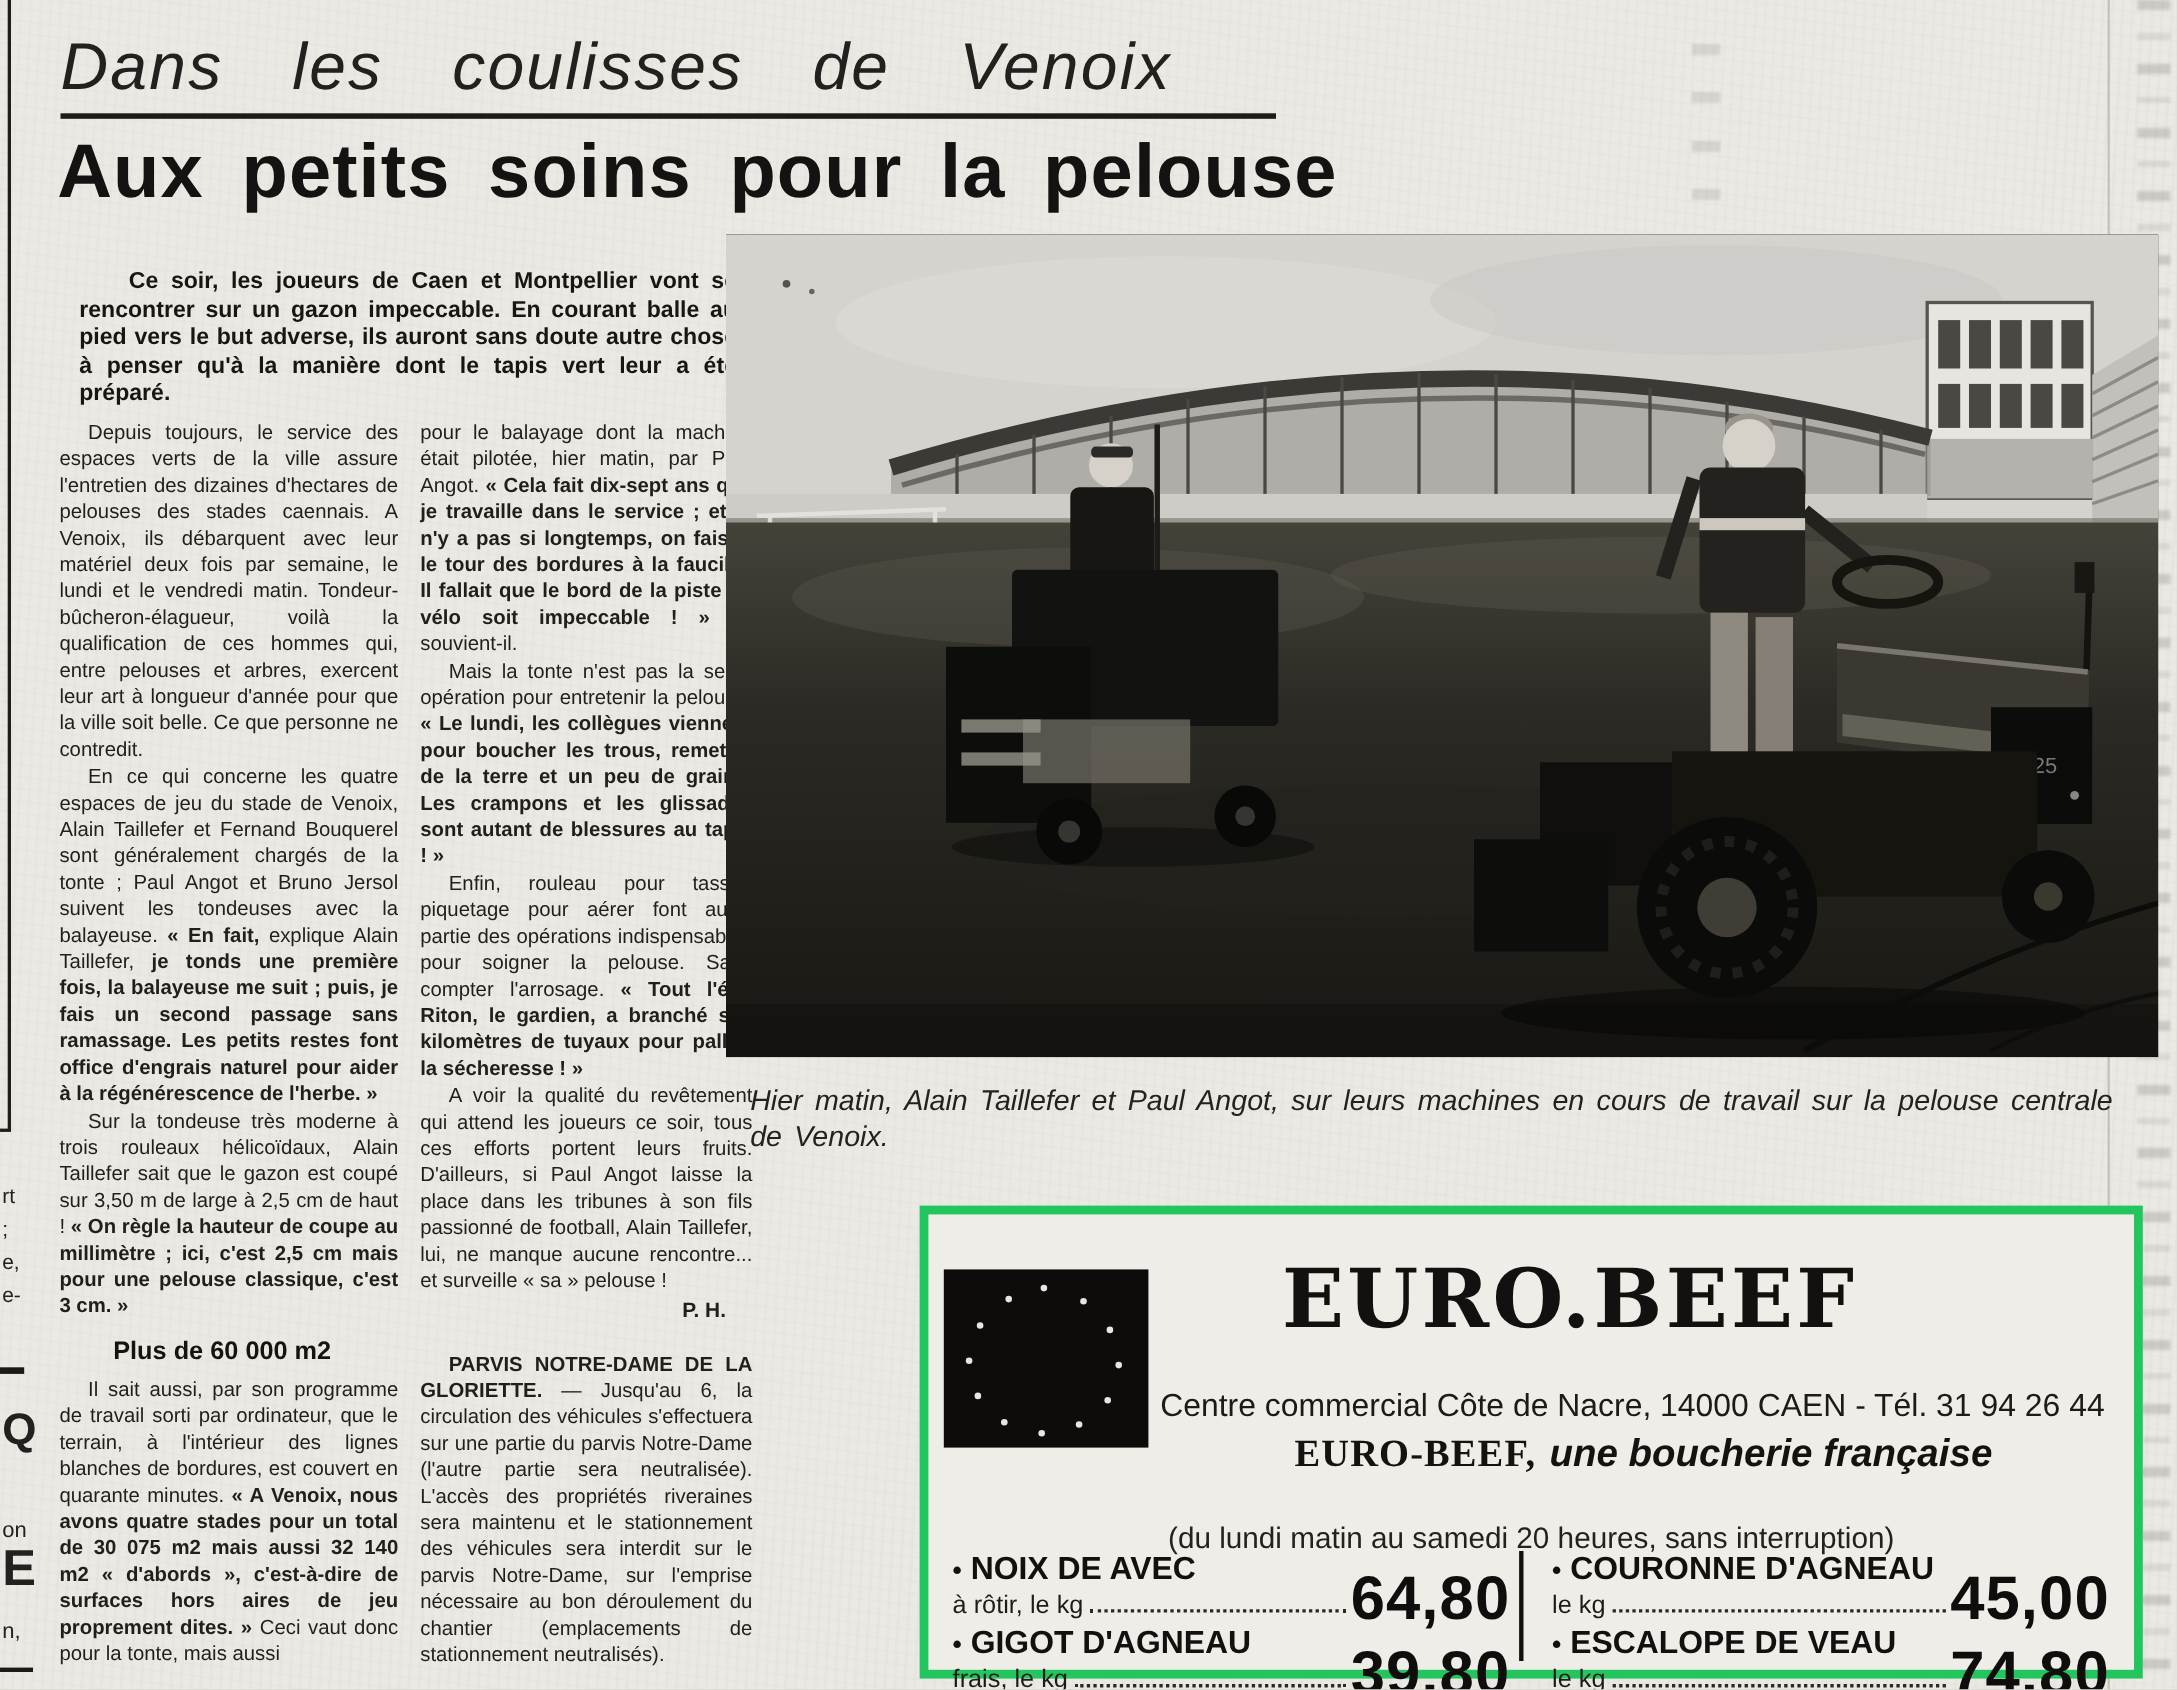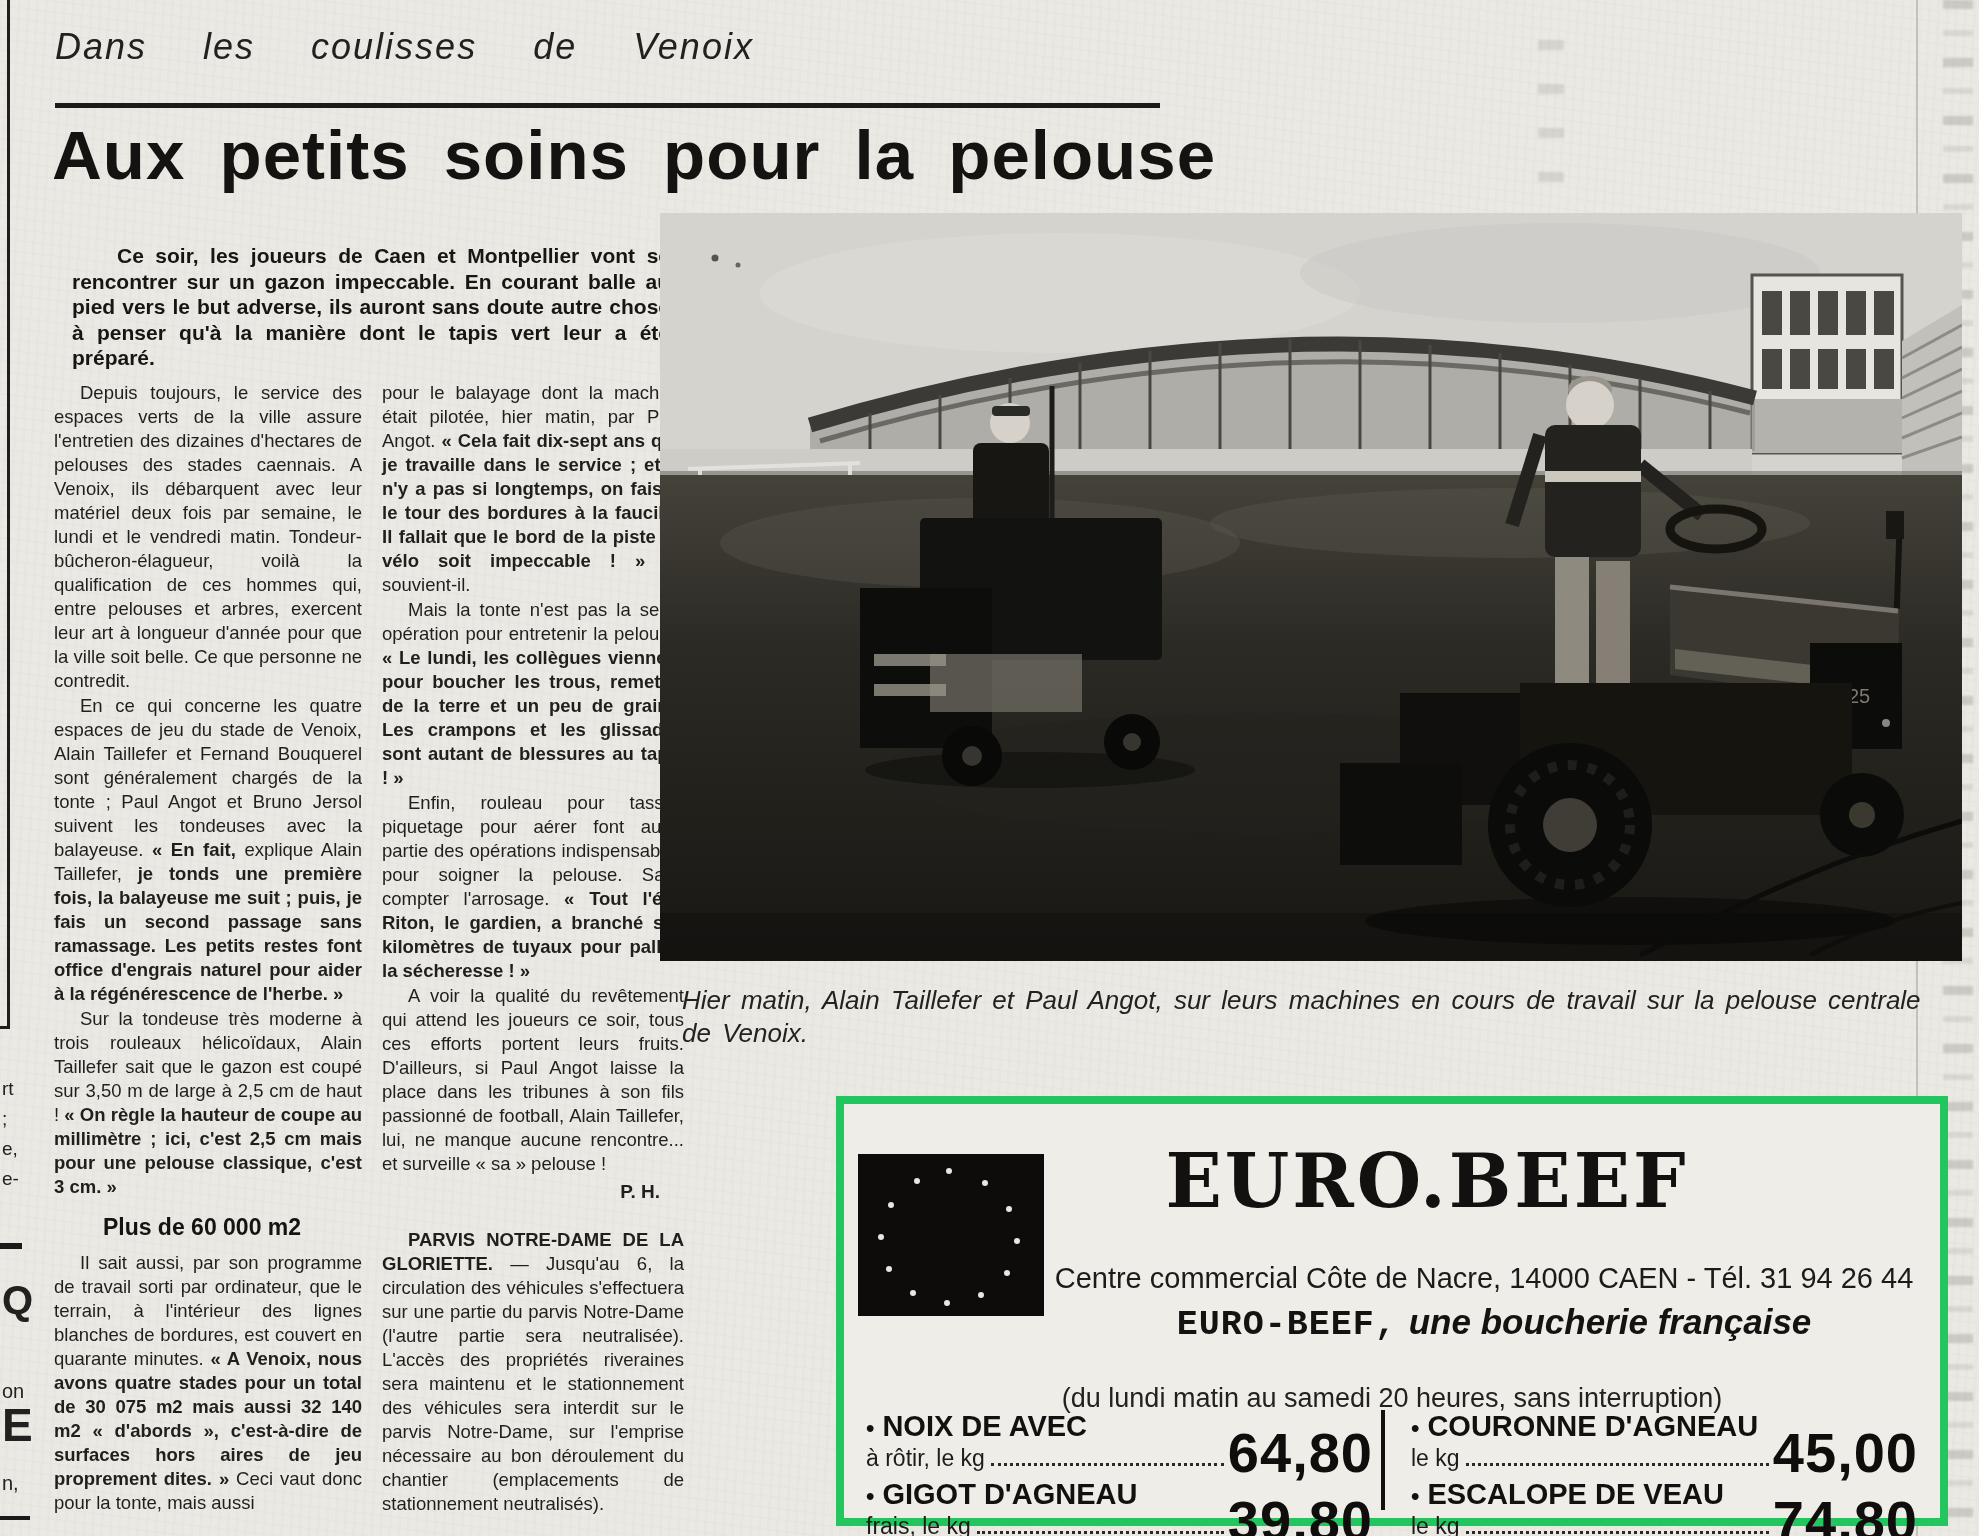--- a/index.html
+++ b/index.html
@@ -10,21 +10,21 @@
   }
   .paper::before{
     content:"";position:absolute;inset:0;pointer-events:none;opacity:.35;
     background:
       repeating-linear-gradient(93deg, rgba(160,156,148,.10) 0 3px, transparent 3px 9px),
       repeating-linear-gradient(7deg, rgba(120,116,108,.06) 0 2px, transparent 2px 11px);
   }
   
   .kicker{
     position:absolute;left:55px;top:26px;width:1200px;
-    font-size:36px;font-style:italic;font-weight:400;color:#222120;
+    font-size:60px;font-style:italic;font-weight:400;color:#222120;
     letter-spacing:2px;word-spacing:44px;white-space:nowrap;
   }
   .kicker-rule{position:absolute;left:55px;top:103px;width:1105px;height:5px;background:#1c1b19;}
   .headline{
     position:absolute;left:52px;top:116px;width:1500px;
     font-size:69px;font-weight:bold;letter-spacing:1px;word-spacing:14px;
     color:#141311;white-space:nowrap;
   }
   
   .lead{
@@ -64,21 +64,21 @@
     font-family:"DejaVu Serif",serif;font-weight:bold;font-size:74px;letter-spacing:3px;
     color:#121110;padding-left:70px;box-sizing:border-box;
   }
   .ad-address{
     position:absolute;left:205px;top:158px;width:870px;text-align:center;
     font-size:29px;color:#1c1b19;
   }
   .ad-tagline{
     position:absolute;left:215px;top:198px;width:870px;text-align:center;font-size:35px;color:#141311;
   }
-  .ad-tagline .brand{font-family:Liberation Mono, monospace;font-weight:bold;letter-spacing:1px;}
+  .ad-tagline .brand{font-family:Liberation Serif, serif;font-weight:bold;letter-spacing:1px;}
   .ad-tagline .rest{font-weight:bold;font-style:italic;margin-left:12px;}
   .ad-line1{
     position:absolute;left:0;top:246px;width:100%;text-align:center;
     font-size:26px;letter-spacing:.5px;color:#1d1c1a;
   }
   .ad-line2{
     position:absolute;left:0;top:279px;width:100%;text-align:center;font-size:27px;color:#23221f;
   }
   .prices{position:absolute;left:14px;right:14px;top:306px;bottom:8px;display:flex;}
   .pcol{flex:1;display:flex;flex-direction:column;justify-content:space-between;padding:0 8px;}

